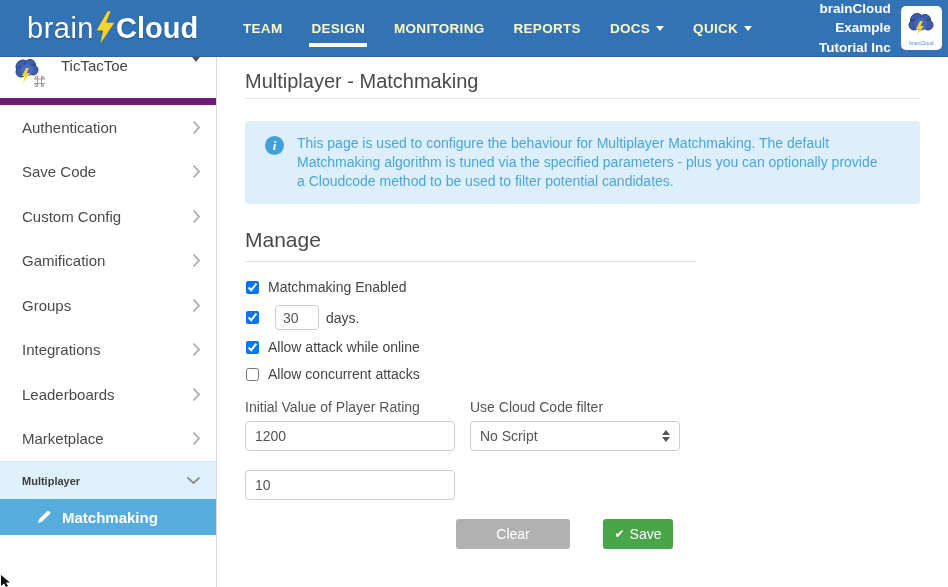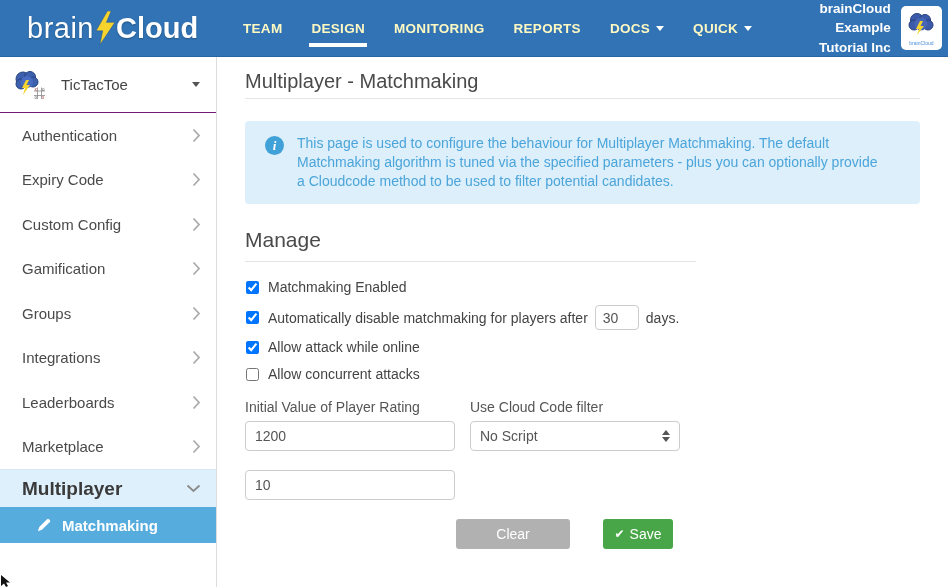--- a/index.html
+++ b/index.html
@@ -44,37 +44,37 @@
     display:flex; flex-direction:column; align-items:center; justify-content:center;
   }
   .team-logo-text { font-size:5px; color:#4a90d9; margin-top:-1px; }
 
   
   .layout { display:flex; height:530px; }
 
   
   .sidebar { width:217px; flex:none; border-right:1px solid #ddd; background:#fff; position:relative; }
   .app-selector {
-    height:56px; border-bottom:1px solid #701a75; display:flex; align-items:center;
+    height:48px; border-bottom:7px solid #701a75; display:flex; align-items:flex-start;
     padding:0 16px 0 11px; cursor:pointer;
   }
   .app-selector-label { font-size:15px; color:#444; margin-left:14px; }
   .selector-caret {
     margin-left:auto; width:0; height:0;
     border-left:4px solid transparent; border-right:4px solid transparent;
     border-top:5px solid #555;
   }
   .menu-item {
     height:44.5px; display:flex; align-items:center; padding:0 15px 0 22px;
     font-size:15px; color:#4a4a4a; cursor:pointer;
   }
   .menu-item .chev { margin-left:auto; display:flex; align-items:center; }
   .expanded-item {
     height:38px; background:#def0fb; display:flex; align-items:center;
-    padding:0 15px 0 22px; font-size:19px; font-weight:700; color:#3a3a3a; cursor:pointer;
+    padding:0 15px 0 22px; font-size:11px; font-weight:700; color:#3a3a3a; cursor:pointer;
     border-top:1px solid #d2e8f7;
   }
   .expanded-item .chev { margin-left:auto; display:flex; align-items:center; }
   .active-subitem {
     height:36px; background:#57acde; display:flex; align-items:center;
     padding:0 15px 0 37px; font-size:15px; font-weight:700; color:#fff; cursor:pointer;
   }
   .pencil { margin-right:11px; display:flex; align-items:center; }
 
   
@@ -215,21 +215,21 @@
 
     <div class="menu-item">
       <span>Authentication</span>
       <span class="chev">
           <svg width="9" height="15" viewBox="0 0 9 15">
             <path d="M1.5 1.5 L7 7.5 L1.5 13.5" fill="none" stroke="#ababab" stroke-width="1.8"></path>
           </svg>
         </span>
     </div>
     <div class="menu-item">
-      <span>Expiry Code</span>
+      <span>Save Code</span>
       <span class="chev">
           <svg width="9" height="15" viewBox="0 0 9 15">
             <path d="M1.5 1.5 L7 7.5 L1.5 13.5" fill="none" stroke="#ababab" stroke-width="1.8"></path>
           </svg>
         </span>
     </div>
     <div class="menu-item">
       <span>Custom Config</span>
       <span class="chev">
           <svg width="9" height="15" viewBox="0 0 9 15">
@@ -308,21 +308,20 @@
     <h2 class="section-title">Manage</h2>
     <hr class="section-rule">
 
     <label class="check-row row1">
       <input type="checkbox" checked="" style="">
       <span>Matchmaking Enabled</span>
     </label>
 
     <label class="check-row row2">
       <input type="checkbox" checked="" style="">
-      <span>Automatically disable matchmaking for players after</span>
       <input class="inline-input" type="text" value="30" style="">
       <span>days.</span>
     </label>
 
     <label class="check-row row3">
       <input type="checkbox" checked="" style="">
       <span>Allow attack while online</span>
     </label>
 
     <label class="check-row row4">

